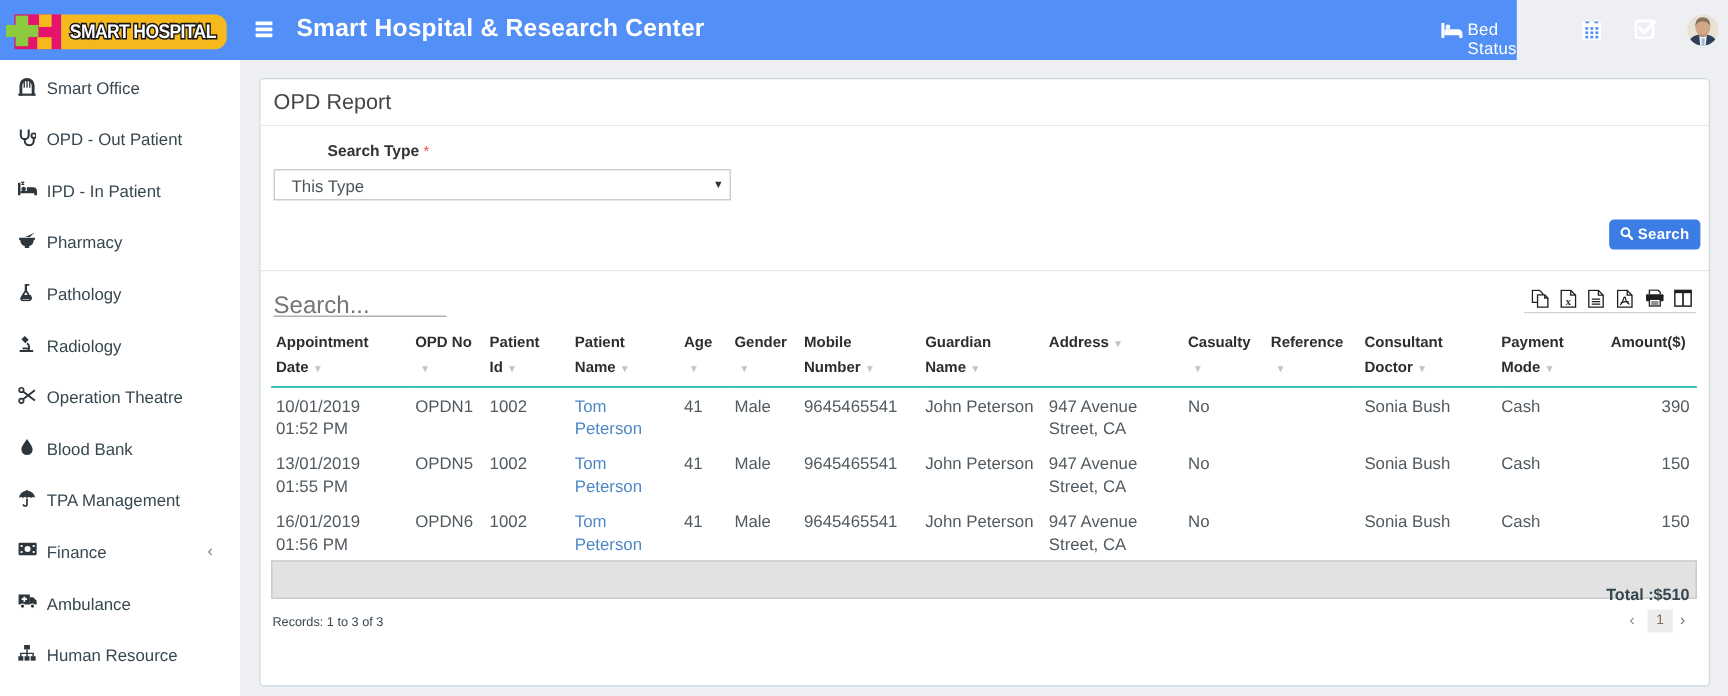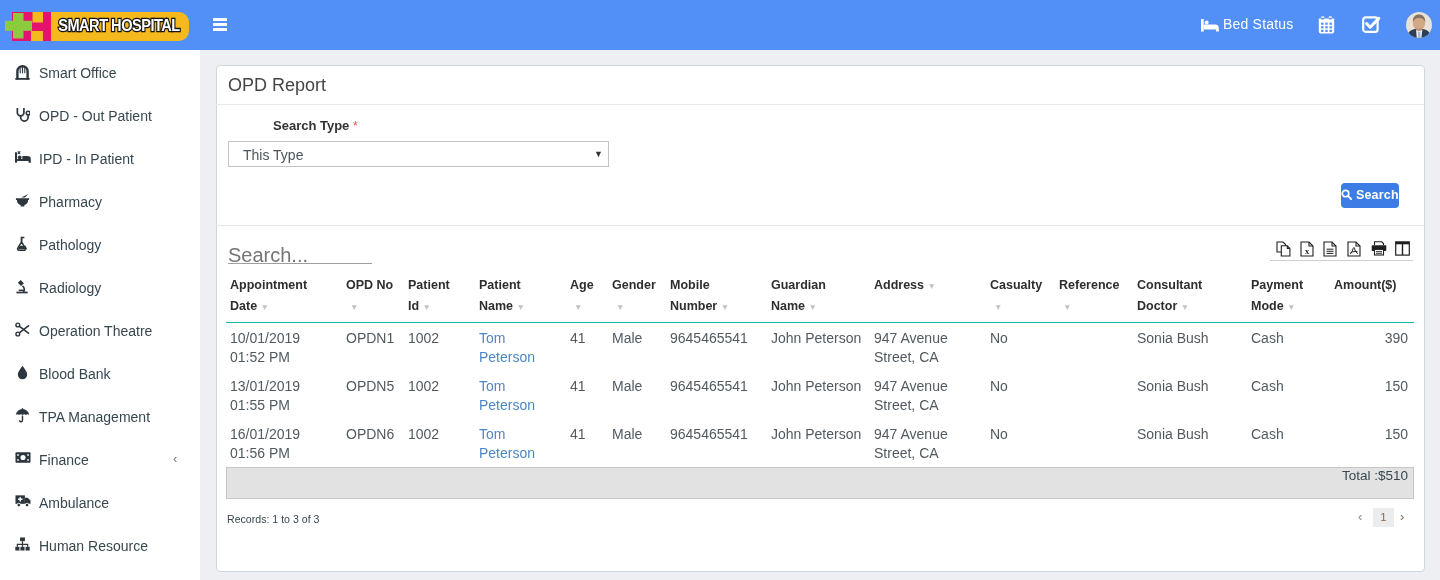--- a/index.html
+++ b/index.html
@@ -1,21 +1,21 @@
 <!DOCTYPE html>
 <html><head>
 <meta charset="utf-8">
 <style>
   * { margin:0; padding:0; box-sizing:border-box; }
   html,body { width:1440px; height:580px; overflow:hidden; }
   body { font-family:"Liberation Sans", sans-serif; background:#edeff3; position:relative; }
   .abs { position:absolute; }
 
   
-  .nav { position:absolute; left:0; top:0; width:1440px; height:50px; background:#528ff6; }
+  .nav { position:absolute; left:0; top:0; width:1264px; height:50px; background:#528ff6; }
   .burger { position:absolute; left:213px; top:18px; width:14px; height:14px; }
   .burger div { height:3px; background:#fff; margin-bottom:2px; border-radius:0.5px;}
   .navtitle { position:absolute; left:247px; top:12px; color:#fff; font-size:20.5px; font-weight:bold; letter-spacing:0.2px; }
   .searchpill { position:absolute; left:966px; top:10px; width:205px; height:27px; background:#fff; border-radius:14px; }
   .searchpill .ph { position:absolute; left:15px; top:6px; color:#9aa0a6; font-size:13.5px; }
 
   
   .sidebar { position:absolute; left:0; top:50px; width:200px; height:530px; background:#fff; }
   .sitem { position:absolute; left:0; width:200px; height:20px; color:#37474f; font-size:14px; }
   .sitem .sic { position:absolute; left:15px; top:2px; width:16px; height:16px; }
@@ -24,40 +24,40 @@
 
   
   .card { position:absolute; left:215.5px; top:65px; width:1209px; height:506.5px; background:#fff; border:1px solid #ccd7de; border-radius:4px; }
   .cardhead { position:absolute; left:216px; top:65px; width:1208px; height:40px; border-bottom:1px solid #e9e9e9; }
   .cardtitle { position:absolute; left:228px; top:75px; font-size:18px; color:#454545; }
   .lbl { position:absolute; left:228px; top:118px; font-size:13px; font-weight:bold; color:#333;margin-left:45px; }
   .lbl .req { color:#ef5350; font-weight:normal; font-size:12px; }
   .select { position:absolute; left:228px; top:141px; width:381px; height:26px; border:1px solid #c3c3c3; background:#fff; }
   .select .stext { position:absolute; left:14px; top:5px; font-size:14px; color:#4a555b; }
   .select .caret { position:absolute; right:5px; top:7px; font-size:9px; color:#333; }
-  .btn { position:absolute; left:1341px; top:183px; width:58px; height:25px; background:#3c7de5; border-radius:4px; color:#fff; font-size:12.5px; font-weight:bold; text-align:center; line-height:25px; letter-spacing:0.2px; }
+  .btn { position:absolute; left:1341px; top:183px; width:76px; height:25px; background:#3c7de5; border-radius:4px; color:#fff; font-size:12.5px; font-weight:bold; text-align:center; line-height:25px; letter-spacing:0.2px; }
   .divider { position:absolute; left:216px; top:225px; width:1208px; height:1px; background:#e5e5e5; }
 
   .tsearch { position:absolute; left:228px; top:241px; width:144px; height:23px; border-bottom:1px solid #9e9e9e; }
   .tsearch .ph { position:absolute; left:0; top:3px; color:#757575; font-size:20px; }
   .exline { position:absolute; left:1270px; top:260px; width:143px; height:1px; background:#cfcfcf; }
   .exic { position:absolute; top:241px; width:15px; height:16px; }
 
   
   table.grid { position:absolute; left:226px; top:270px; width:1188px; border-collapse:collapse; table-layout:fixed; }
   table.grid th { font-size:12.5px; font-weight:bold; color:#2e2e2e; text-align:left; vertical-align:top; padding:5px 2px 0 4px; height:52px; line-height:21px; }
   table.grid thead tr { border-bottom:1px solid #14b8a6; }
   table.grid td { font-size:14px; color:#515a60; text-align:left; vertical-align:top; padding:6.5px 2px 0 4px; height:48px; line-height:19px; }
   table.grid td.num { text-align:right; padding-right:6px; }
-  table.grid th.num { text-align:left; padding-right:1px; }
+  table.grid th.num { text-align:center; padding-right:1px; }
   .arr { color:#c3c3c3; font-size:8.5px; }
   table.grid td.link { color:#4d87c6; }
 
   .totalband { position:absolute; left:226px; top:467px; width:1188px; height:32px; background:#e2e2e2; border:1px solid #c6c6c6; }
-  .totaltext { position:absolute; right:5px; top:0; font-size:13.5px; font-weight:normal; color:#37474f; }
+  .totaltext { position:absolute; right:5px; top:20px; font-size:13.5px; font-weight:bold; color:#37474f; }
   .records { position:absolute; left:227px; top:513px; font-size:10.6px; color:#37474f; }
   .pag-prev { position:absolute; left:1358px; top:509px; color:#8a8a8a; font-size:13px; }
   .pag-box { position:absolute; left:1373px; top:508px; width:21px; height:19px; background:#ececec; color:#8a6a55; font-size:11.5px; text-align:center; line-height:19px; }
   .pag-next { position:absolute; left:1400px; top:509px; color:#7d6a5a; font-size:13px; }
 </style>
 </head>
 <body>
 
 <div class="nav">
 
@@ -68,20 +68,21 @@
     <rect x="13" y="13" width="10.5" height="25.5" fill="#8ccb3e"></rect>
     <rect x="5" y="20.8" width="27" height="10" fill="#8ccb3e"></rect>
     <path d="M51 12 h128 a10 10 0 0 1 10 10 v9 a10 10 0 0 1 -10 10 h-128 z" fill="#f5b81d"></path>
     <text x="119" y="31.2" text-anchor="middle" font-family="Liberation Sans, sans-serif" font-size="14.6" font-weight="bold" fill="#fff" stroke="#151515" stroke-width="2.3" paint-order="stroke" letter-spacing="-0.5" transform="scale(1,1.13) translate(0,-3.4)">SMART HOSPITAL</text>
   </svg>
   <div class="burger">
       <div></div>
       <div></div>
       <div></div>
     </div>
+  <div class="navtitle">Smart Hospital &amp; Research Center</div>
 
   <svg class="abs" style="left:1201px;top:19px" width="18" height="13" viewBox="0 0 18 13">
     <rect x="0" y="0" width="2.7" height="12.6" fill="#fff"></rect>
     <circle cx="5.6" cy="3.4" r="2" fill="#fff"></circle>
     <path d="M2.7 9.7 V5.4 h11.5 a3.6 3.6 0 0 1 3.6 3.6 v3.6 h-2.7 v-2.2 H2.7 z" fill="#fff"></path>
   </svg>
   <div class="abs" style="left:1223px;top:16px;color:#fff;font-size:14px;font-weight:400;letter-spacing:0.2px;">Bed Status</div>
 
   <svg class="abs" style="left:1318px;top:16px" width="17" height="18" viewBox="0 0 17 18">
     <rect x="3.2" y="0.4" width="3" height="4" fill="#fff"></rect>

